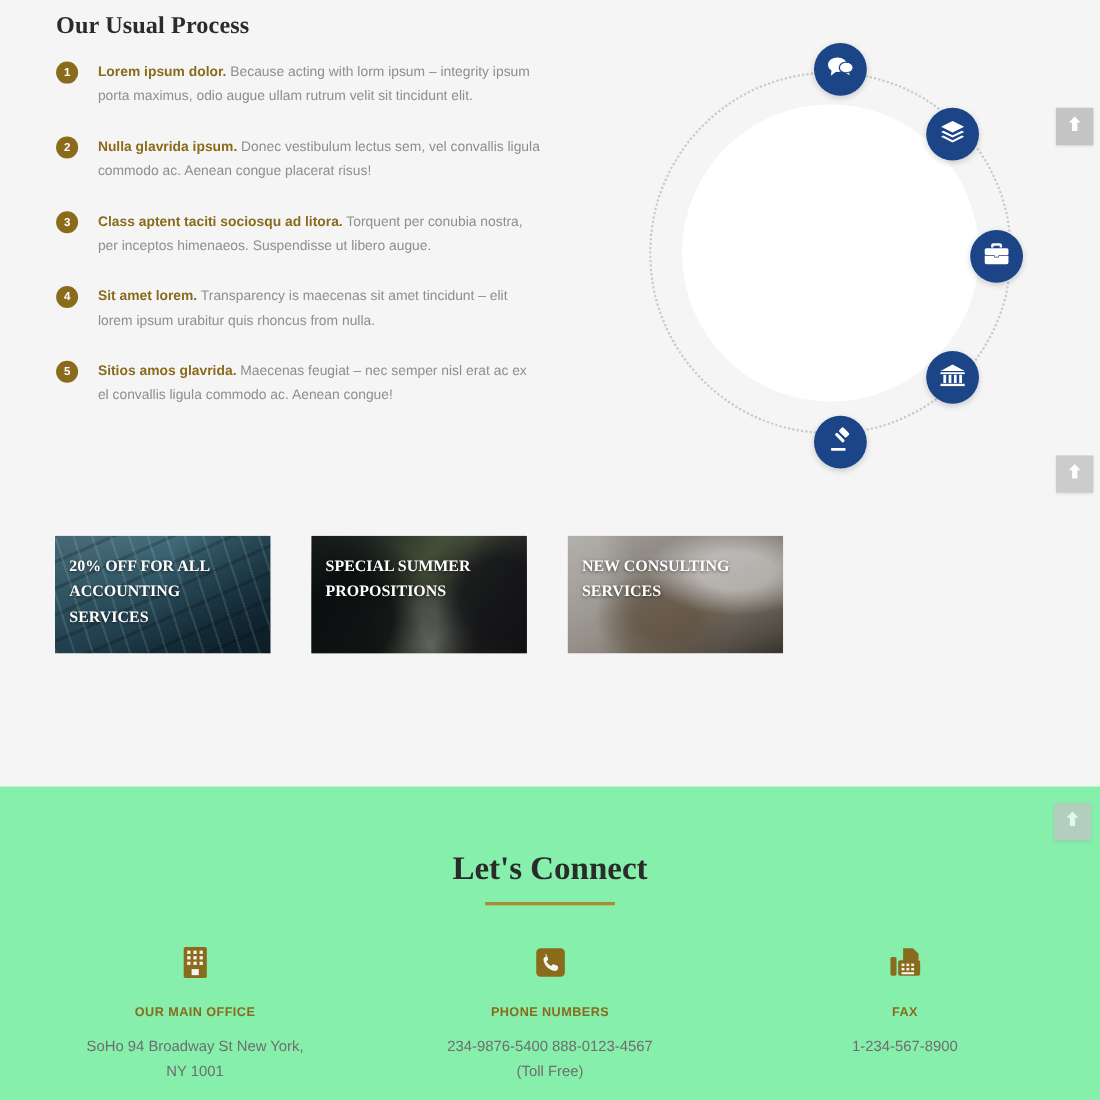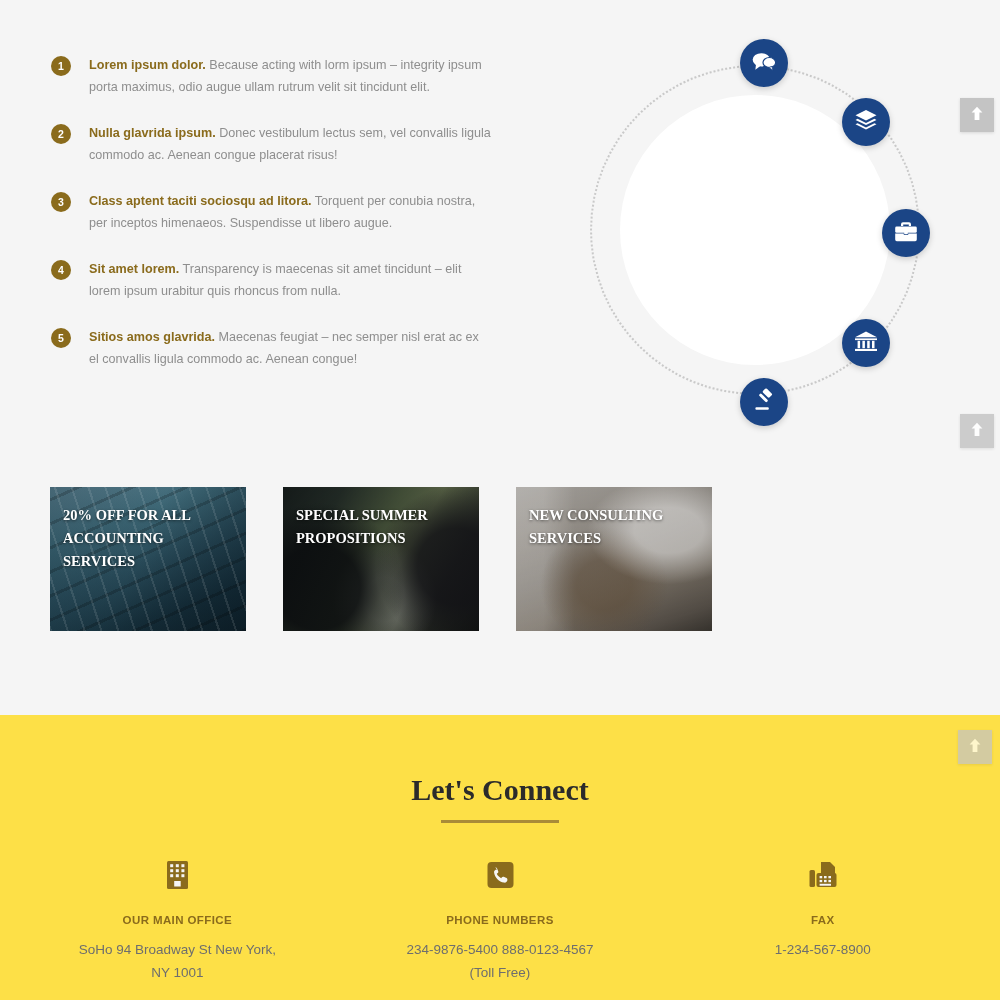--- a/index.html
+++ b/index.html
@@ -85,21 +85,21 @@
   .node-3 { left: 272px; top: 284px; }
   .node-4 { left: 170px; top: 343px; }
 
   
   .cards {
     position: absolute; left: 50px; top: 487px;
     width: 900px; height: 144px;
     display: flex; gap: 37px;
   }
   .card {
-    position: relative; width: 196px; height: 144px;
+    position: relative; width: 196px; height: 107px;
     overflow: hidden;
   }
   .card-title {
     position: absolute; left: 13px; top: 17px; right: 10px;
     font-family: "Liberation Serif", serif;
     font-weight: 700; font-size: 14.5px; line-height: 23px;
     color: #ffffff; text-transform: uppercase;
     text-shadow: 0 1px 3px rgba(0,0,0,.55);
     z-index: 2;
   }
@@ -149,21 +149,21 @@
     content:""; position:absolute; inset:0;
     background:
       radial-gradient(ellipse at 78% 30%, rgba(255,255,255,.45) 0 16%, rgba(0,0,0,0) 38%),
       radial-gradient(ellipse at 45% 68%, rgba(90,72,52,.55) 0 18%, rgba(0,0,0,0) 42%),
       linear-gradient(90deg, rgba(255,255,255,.18) 0 14%, rgba(0,0,0,0) 30%);
   }
 
   
   .connect-section {
     position: absolute; left: 0; top: 715px;
-    width: 1000px; height: 285px; background: #fde047;
+    width: 1000px; height: 285px; background: #86efac;
   }
   .connect-heading {
     position: absolute; left: 0; top: 58px; width: 1000px;
     text-align: center;
     font-family: "Liberation Serif", serif;
     font-size: 30px; font-weight: 700; color: #2b2b2b;
   }
   .connect-rule {
     position: absolute; left: 441px; top: 105px;
     width: 118px; height: 3px; background: #a98b38;
@@ -199,20 +199,21 @@
   .st-2 { left: 960px; top: 414px; opacity: .82; }
   .st-3 { left: 958px; top: 730px; opacity: .72; }
 </style>
 </head>
 <body>
 
 <div class="page">
 
   <section class="process-section">
 
+    <h2 class="process-heading">Our Usual Process</h2>
 
     <div class="steps">
 
       <div class="step">
         <span class="step-badge">1</span>
         <div class="step-text">
           <b>Lorem ipsum dolor.</b><span> Because acting with lorm ipsum – integrity ipsum porta maximus, odio augue ullam rutrum velit sit tincidunt elit.</span>
         </div>
       </div>
 

